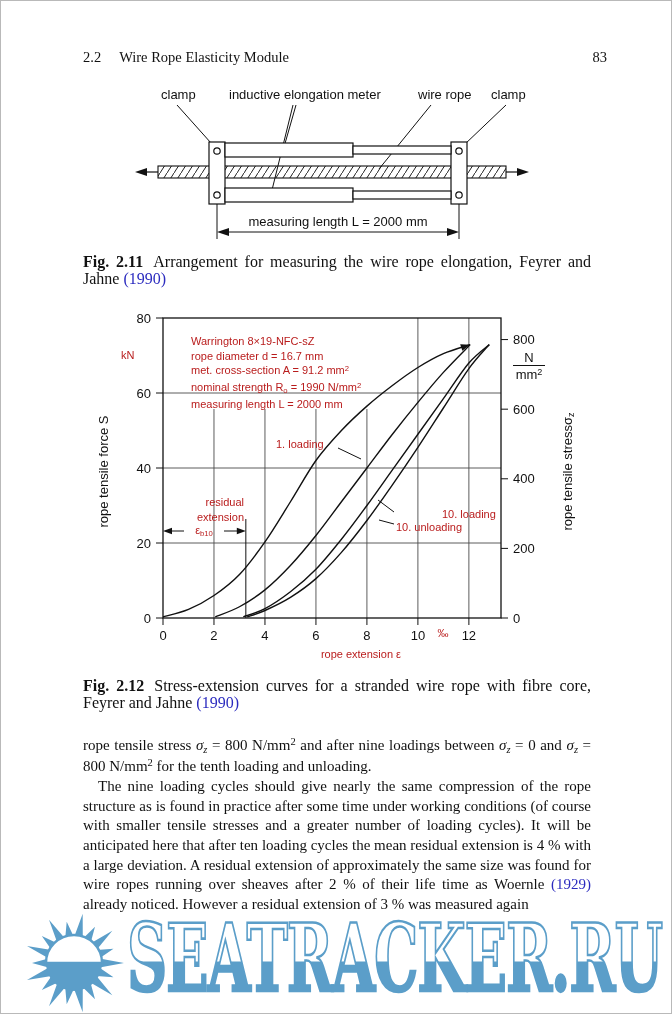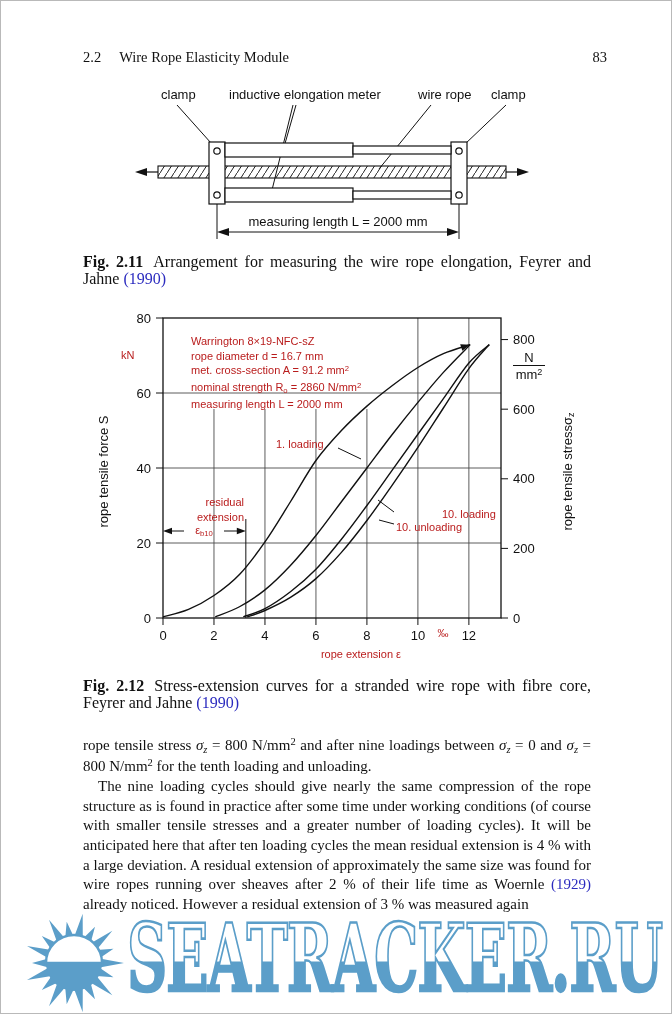--- a/index.html
+++ b/index.html
@@ -178,21 +178,21 @@
         <polygon points="162.84313725490196,230 153.84313725490196,226.8 153.84313725490196,233.2" fill="#111"></polygon>
         <line x1="255" y1="147" x2="278" y2="158" class="thin"></line>
         <line x1="311" y1="211" x2="295" y2="199" class="thin"></line>
         <line x1="311" y1="223" x2="296" y2="219" class="thin"></line>
       </svg>
 
     <div class="clabel" style="left:108px;top:33px;">
       <div><span>Warrington 8×19-NFC-sZ</span></div>
       <div><span>rope diameter d = 16.7 mm</span></div>
       <div><span>met. cross-section A = 91.2 mm</span><span class="s-sup">2</span></div>
-      <div><span>nominal strength R</span><span class="s-sub">o</span><span> = 2860 N/mm</span><span class="s-sup">2</span></div>
+      <div><span>nominal strength R</span><span class="s-sub">o</span><span> = 1990 N/mm</span><span class="s-sup">2</span></div>
       <div><span>measuring length L = 2000 mm</span></div>
     </div>
 
     <div class="clabel" style="left:38px;top:47px;">kN</div>
 
     <div class="frac" style="left:430px;top:50px;width:32px;">
       <div>N</div>
       <div class="bar"></div>
       <div><span>mm</span><span class="s-sup">2</span></div>
     </div>

